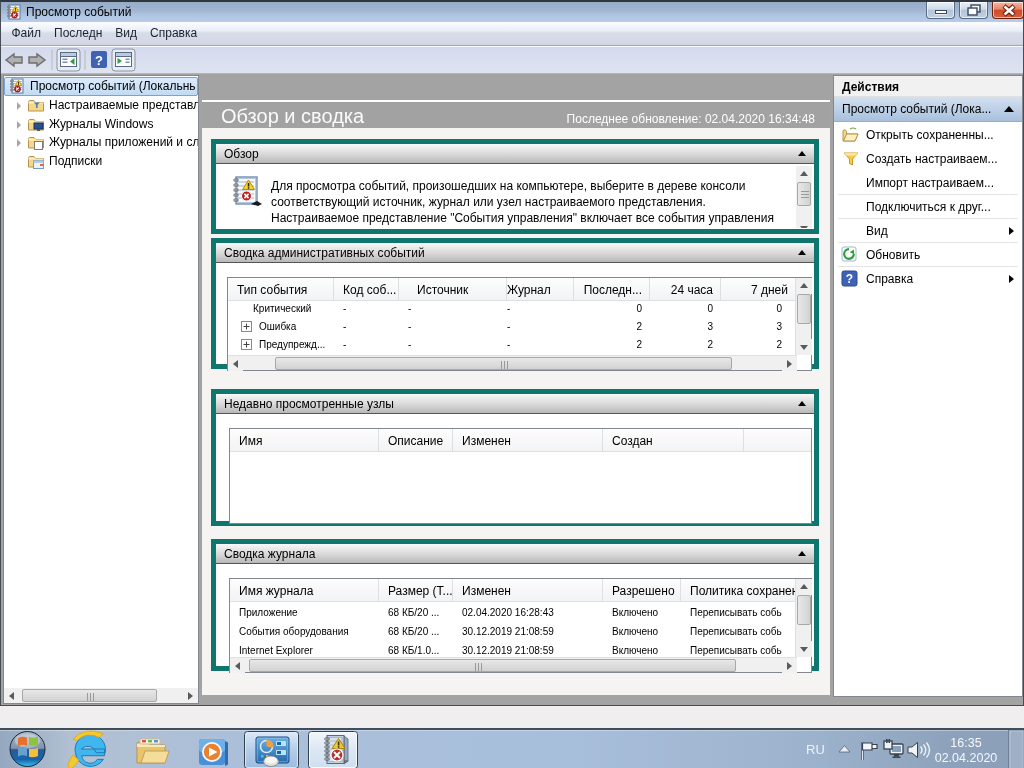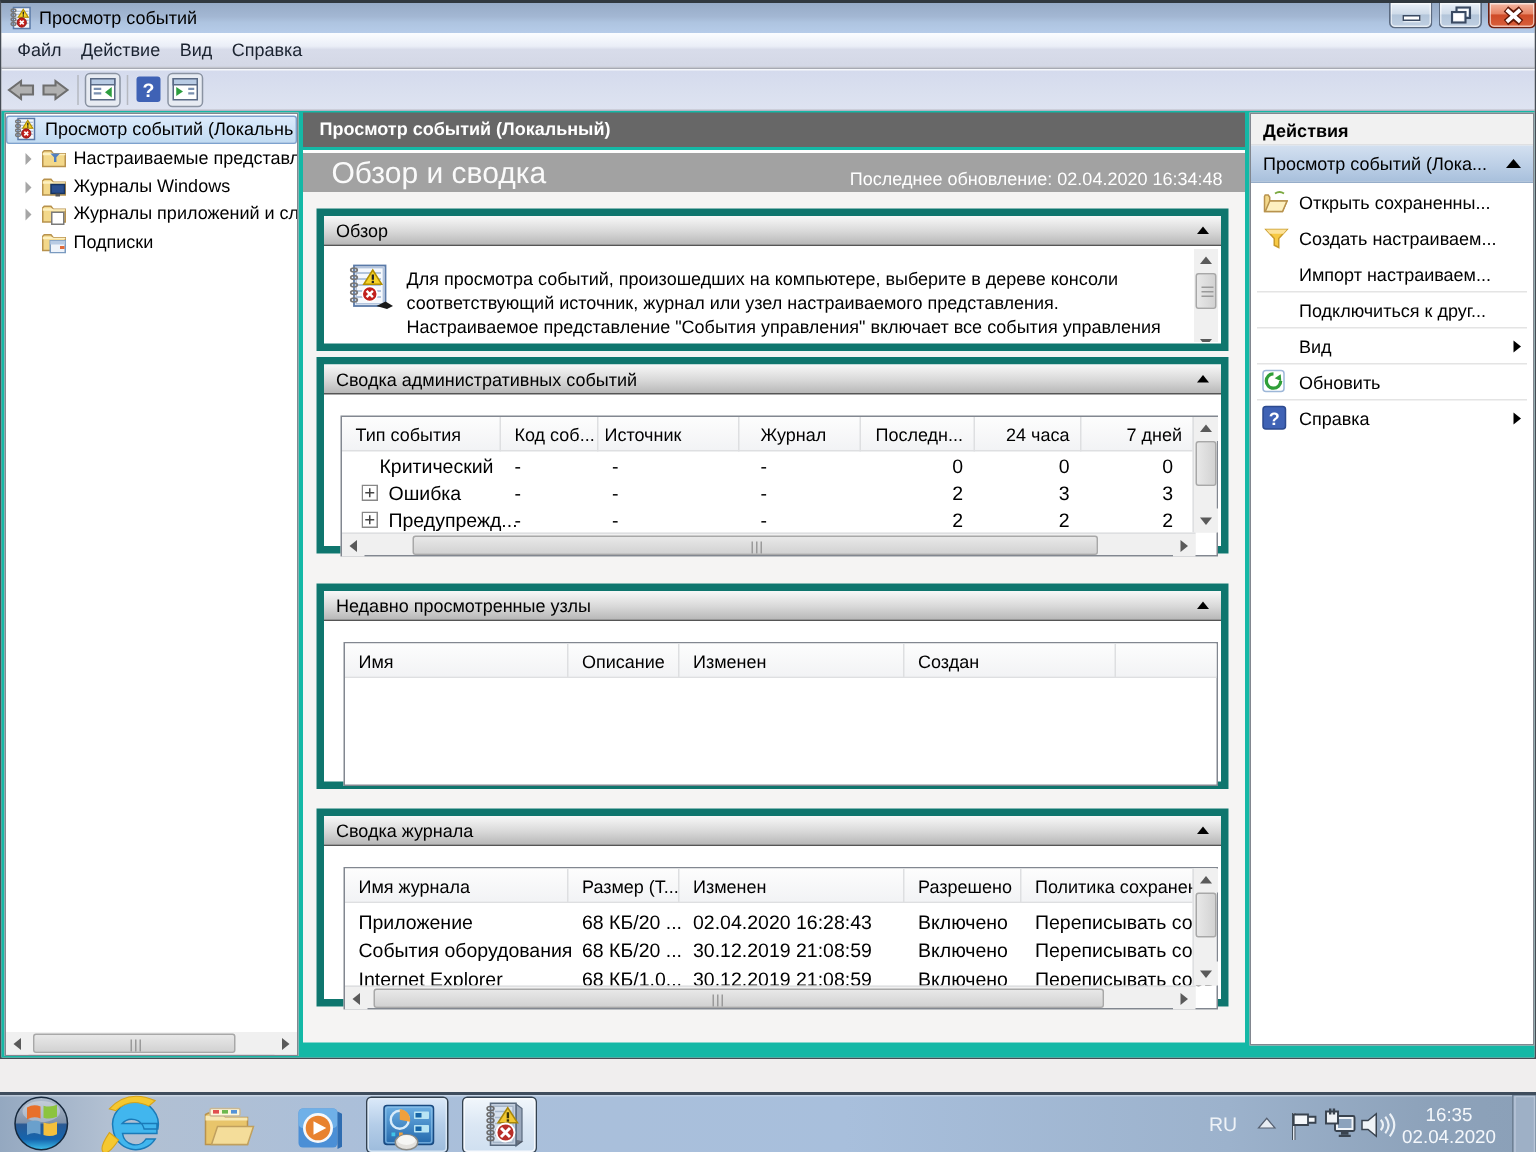--- a/index.html
+++ b/index.html
@@ -8,21 +8,21 @@
 #win { position:absolute; left:0; top:0; width:1024px; height:706px; border:1px solid #454c55; border-top:2px solid #30383f; background:#f0eeee; }
 #titlebar { position:absolute; left:0; top:0; width:100%; height:20px; background:linear-gradient(#96abc7, #a3b7d3 45%, #aec4e0 65%, #b6cce9); }
 #titlebar .ttxt { position:absolute; left:25px; top:3px; color:#000; font-size:12px; }
 .capbtn { position:absolute; top:0; height:17px; border:1px solid #5c6b81; border-top:none; border-radius:0 0 4px 4px; background:linear-gradient(#e9f0f8, #cfdbe9 45%, #b3c5da 50%, #c0d0e2); box-shadow:inset 0 0 0 1px rgba(255,255,255,.6); }
 #btnmin { left:925px; width:29px; }
 #btnmax { left:958px; width:29px; }
 #btnclose { left:991px; width:32px; background:linear-gradient(#f5b8a4, #e78566 45%, #cf4b28 50%, #d9603c); border-color:#6e1f10; }
 #menubar { position:absolute; left:0; top:20px; width:100%; height:23px; background:linear-gradient(#fbfdff, #eaeef7 40%, #d8dcea 50%, #d4d8e6); border-bottom:1px solid #cfd3e0; }
 .mitem { display:inline-block; padding:4px 6.5px 0 6.5px; color:#1b2330; font-size:12px; }
 #toolbar { position:absolute; left:0; top:43px; width:100%; height:29px; background:linear-gradient(#d4daed, #dae0ef 60%, #dee3f1); border-top:1px solid #a6a9b3; border-bottom:1px solid #b1b4c3; box-shadow:inset 0 1px 0 #f6f8fc; }
-#client { position:absolute; left:0; top:72px; width:1022px; height:631px; background:#14b8a6; }
+#client { position:absolute; left:0; top:72px; width:1022px; height:631px; background:#a3a3a3; }
 
 #tree { position:absolute; left:2px; top:1px; width:196px; height:629px; background:#fff; border:1px solid #828790; }
 .trow { position:absolute; left:0; width:100%; height:19px; font-size:12px; color:#000; white-space:nowrap; overflow:hidden; }
 .trow .lbl { position:absolute; top:2px; }
 #selrow { position:absolute; left:0px; top:1px; width:194px; height:19px; background:linear-gradient(#dcebfc,#c1dbf2); border:1px solid #7da2ce; border-radius:2px; }
 .tri { position:absolute; width:0; height:0; border-left:4px solid #a6a6a6; border-top:4px solid transparent; border-bottom:4px solid transparent; top:6px; left:13px; }
 
 #center { position:absolute; left:201px; top:1px; width:628px; height:620px; }
 #hdrbar { position:absolute; left:0; top:0; width:628px; height:23px; background:#676767; color:#fff; font-weight:bold; font-size:12px; line-height:23px; padding-left:11px; }
 #band { position:absolute; left:0; top:25px; width:628px; height:28px; background:#a2a2a2; border-top:2px solid #fdfdfd; }
@@ -44,21 +44,21 @@
 .vscroll .aru { top:0; } .vscroll .ard { bottom:0; }
 .vscroll .thumb { position:absolute; left:1px; width:14px; background:linear-gradient(90deg,#e8e8e8,#d2d2d2); border:1px solid #a8a8a8; border-radius:2px; }
 .sbtri { position:absolute; width:0; height:0; }
 .grip { position:absolute; background:#9a9a9a; }
 
 .tbl { position:absolute; background:#fff; border:1px solid #828790; }
 .th { position:absolute; top:0; height:23px; border-right:1px solid #dedfe1; }
 .th span { position:absolute; left:9px; top:5px; font-size:12px; color:#000; white-space:nowrap; }
 .th.num span { left:auto; right:7px; }
 .thbg { position:absolute; left:0; top:0; width:100%; height:23px; background:linear-gradient(#fdfdfd,#f2f3f5); border-bottom:1px solid #dedfe1; }
-.cell { position:absolute; font-size:13px; color:#000; white-space:nowrap; }
+.cell { position:absolute; font-size:10px; color:#000; white-space:nowrap; }
 
 .act { position:absolute; left:1px; width:186px; height:24px; font-size:12px; color:#000;text-align:right; }
 .act .alb { position:absolute; left:31px; top:5px; white-space:nowrap; }
 .act .aricon { position:absolute; left:6px; top:3px; }
 .asep { position:absolute; left:4px; width:180px; height:1px; background:#e4e4e4; }
 .aarr { position:absolute; right:7px; top:8px; width:0; height:0; border-left:5px solid #000; border-top:4px solid transparent; border-bottom:4px solid transparent; }
 
 #taskbar { position:absolute; left:0; top:728px; width:1024px; height:40px; background:linear-gradient(90deg,#94a8c0 0%,#b2c0d2 7%,#aabfda 25%,#a8bfdc 55%,#9cb2cc 80%,#8da2ba 93%,#8ba0b8 100%); border-top:2px solid #3f4d5d; box-shadow:inset 0 1px 0 rgba(255,255,255,.35); }
 </style>
 </head>
@@ -117,21 +117,21 @@
           <rect x="9.2" y="7.2" width="6.6" height="4.6" fill="#fff"></rect>
         </svg>
       </div>
     <div class="capbtn" id="btnclose">
         <svg width="32" height="17" style="position:absolute;left:0;top:0;">
           <path d="M11 4 L16 8 L21 4 M11 13 L16 9 L21 13 M11 4 L21 13 M21 4 L11 13" stroke="#5e1708" stroke-width="4.5" fill="none"></path>
           <path d="M11.5 4.5 L20.5 12.5 M20.5 4.5 L11.5 12.5" stroke="#fff" stroke-width="2.6"></path>
         </svg>
       </div>
   </div>
-  <div id="menubar"><span class="mitem" style="margin-left:4px;">Файл</span><span class="mitem">Действие</span><span class="mitem">Вид</span><span class="mitem">Справка</span></div>
+  <div id="menubar"><span class="mitem" style="margin-left:4px;">Файл</span><span class="mitem">Последн</span><span class="mitem">Вид</span><span class="mitem">Справка</span></div>
   <div id="toolbar">
     <svg width="1024" height="29" style="position:absolute;left:0;top:0;">
 
       <path d="M13 8 L13 11 L21 11 L21 17 L13 17 L13 20 L5 14 Z" fill="#b0b0b0" stroke="#6e6e6e" stroke-width="1.4"></path>
 
       <path d="M36 8 L36 11 L28 11 L28 17 L36 17 L36 20 L44 14 Z" fill="#b0b0b0" stroke="#6e6e6e" stroke-width="1.4"></path>
       <line x1="51" y1="4" x2="51" y2="24" stroke="#b5b8c0"></line>
 
       <rect x="56" y="3" width="23" height="22" rx="3" fill="#e7ebf2" stroke="#8a93a2"></rect>
       <rect x="59.5" y="6.5" width="16" height="14" fill="#fff" stroke="#5a6a85"></rect>
@@ -203,21 +203,20 @@
             <i class="grip" style="top:3px;left:64px;width:1px;height:8px;"></i>
             <i class="grip" style="top:3px;left:67px;width:1px;height:8px;"></i>
             <i class="grip" style="top:3px;left:70px;width:1px;height:8px;"></i>
           </div>
         <div class="arr">
             <i class="sbtri" style="right:5px;top:4px;border-top:4px solid transparent;border-bottom:4px solid transparent;border-left:5px solid #5a5a5a;"></i>
           </div>
       </div>
     </div>
     <div id="center">
-      <div id="hdrbar">Просмотр событий (Локальный)</div>
       <div id="band">
           <span class="big">Обзор и сводка</span>
           <span class="upd">Последнее обновление: 02.04.2020 16:34:48</span>
         </div>
       <div id="page">
 
         <div class="box" style="top:11px; height:95px;">
           <div class="bhead">Обзор<i class="col"></i></div>
           <div style="position:absolute; left:1px; top:21px; right:1px; bottom:1px; background:#fff; overflow:hidden;">
             <svg width="34" height="34" style="position:absolute;left:13px;top:10px;">
@@ -243,21 +242,21 @@
         <div class="box" style="top:110px; height:131px;">
           <div class="bhead">Сводка административных событий<i class="col"></i></div>
           <div class="tbl" style="left:11px; top:34px; width:585px; height:94px;">
             <div class="thbg"></div>
             <div class="th" style="left:0;width:106px;">
                 <span>Тип события</span>
               </div>
             <div class="th" style="left:106px;width:65px;">
                 <span>Код соб...</span>
               </div>
-            <div class="th" style="left:166px;width:99px;text-align:right;">
+            <div class="th" style="left:180px;width:99px;text-align:right;">
                 <span>Источник</span>
               </div>
             <div class="th" style="left:270px;width:76px;">
                 <span>Журнал</span>
               </div>
             <div class="th num" style="left:346px;width:76px;">
                 <span>Последн...</span>
               </div>
             <div class="th num" style="left:422px;width:71px;">
                 <span>24 часа</span>

